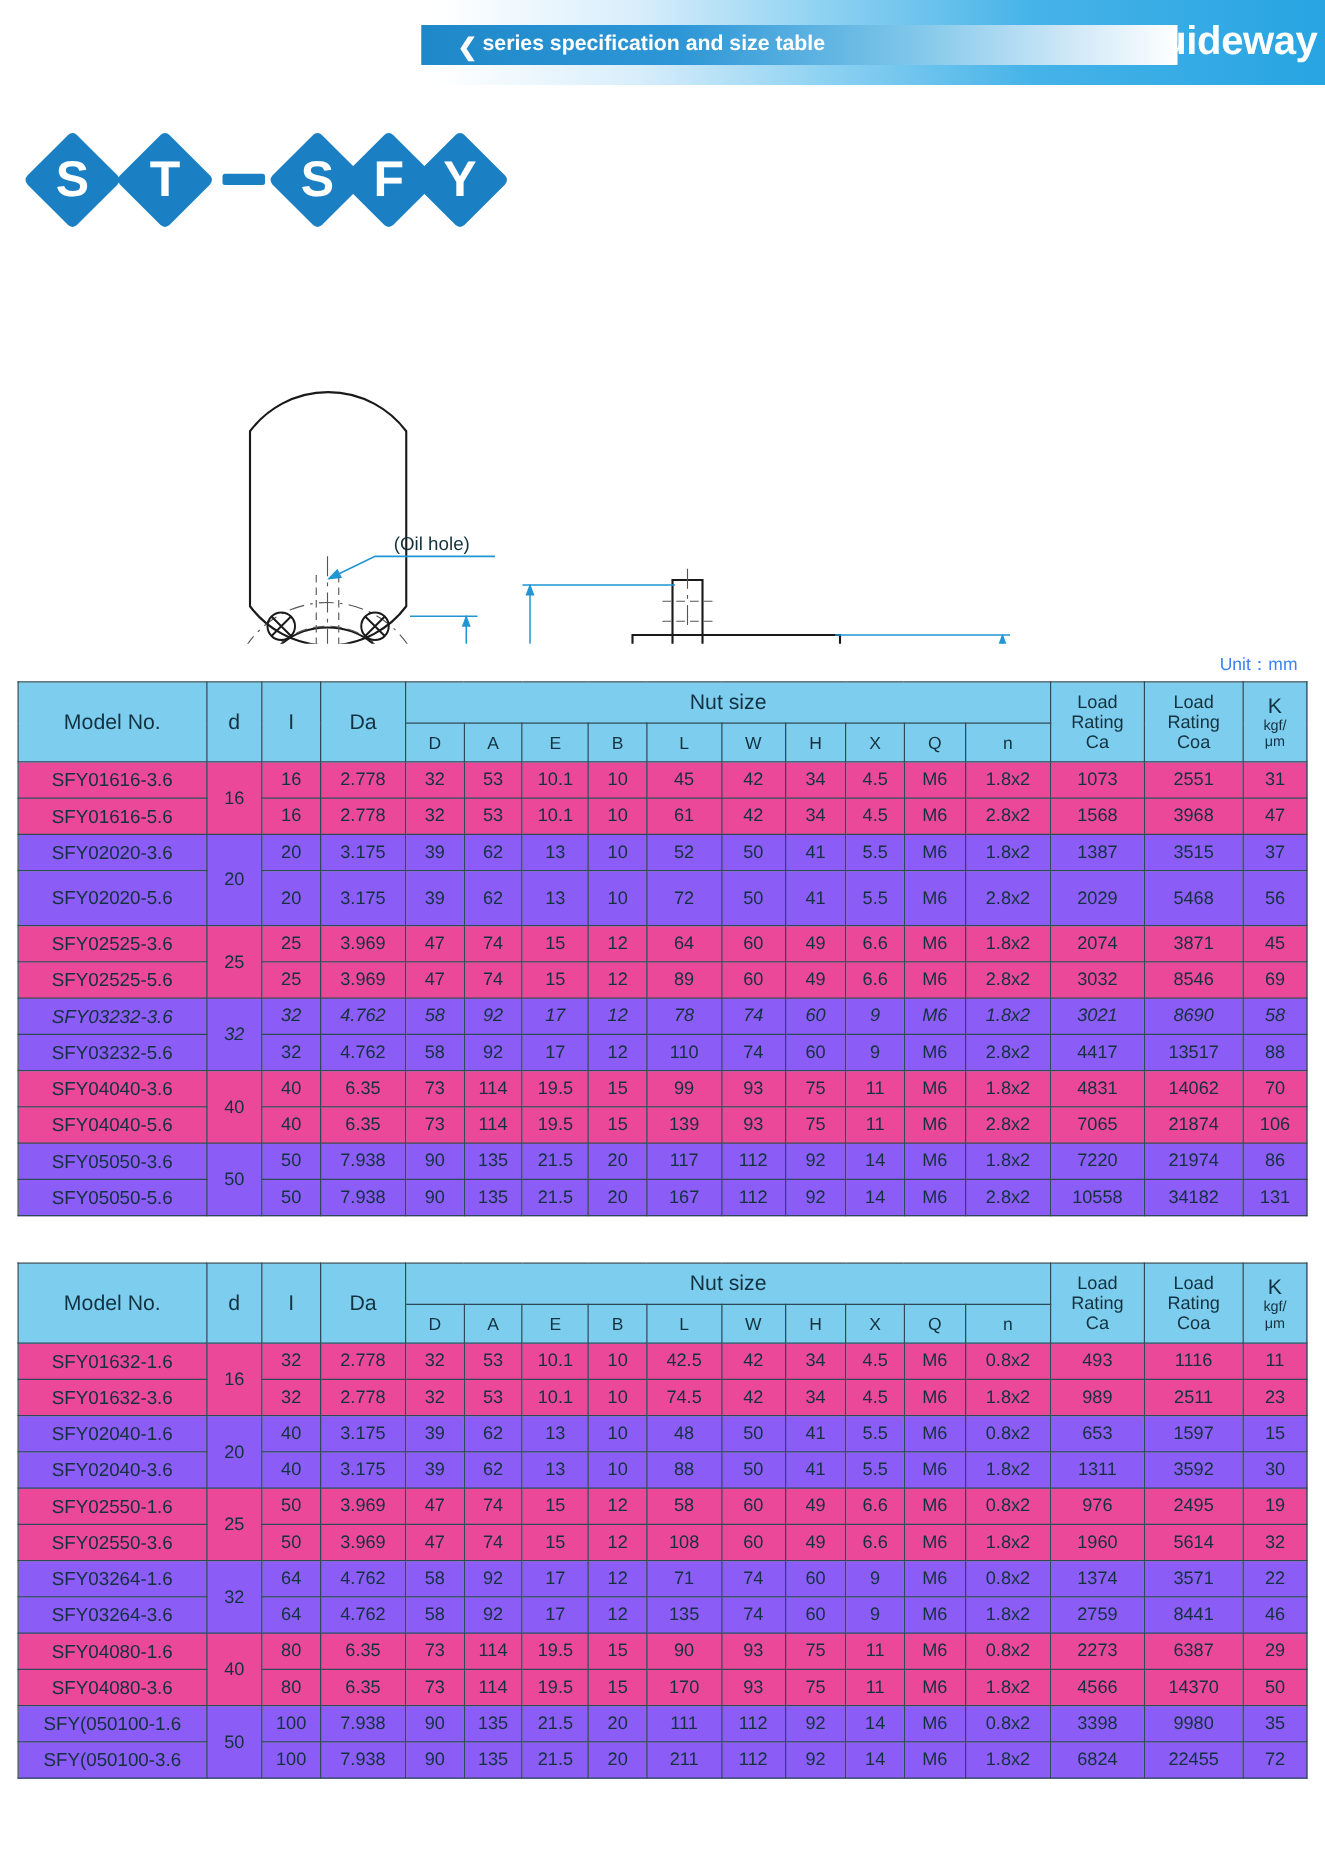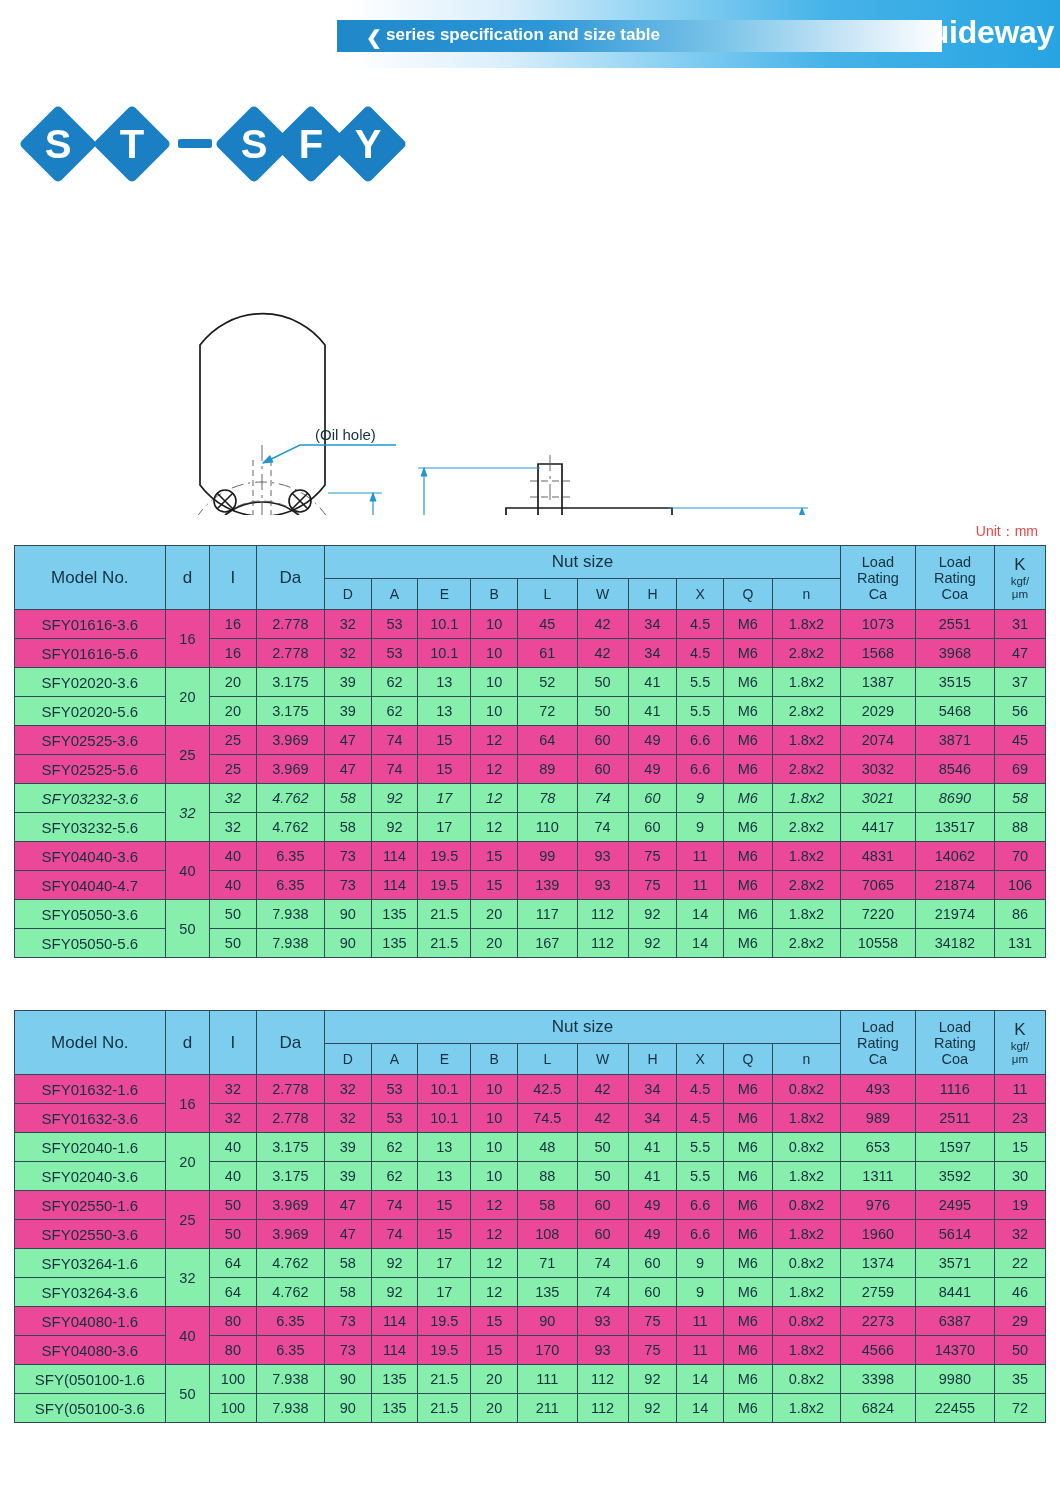--- a/index.html
+++ b/index.html
@@ -47,38 +47,38 @@
     position:absolute;left:386px;top:25px;height:22px;
     color:#ffffff;font-size:17px;font-weight:bold;white-space:nowrap;
   }
   .chev{
     position:absolute;left:366px;top:26px;color:#ffffff;font-size:19px;font-weight:bold;
   }
 
   
   .drawing{position:absolute;left:0;top:205px;width:1060px;height:310px;}
   .unit-label{
-    position:absolute;right:22px;top:523px;font-size:14px;color:#ef4444;
+    position:absolute;right:22px;top:523px;font-size:14px;color:#3b82f6;
   }
 
   
   table.spec{
     position:absolute;border-collapse:collapse;
     font-size:14.5px;color:#13323f;
   }
   table.spec td,table.spec th{
     border:1.4px solid #2e4a57;
     text-align:center;vertical-align:middle;
     padding:0;font-weight:normal;
   }
   .hdr{background:#7dcdef;}
   .hdr-big{font-size:17px;}
   .hdr-sub{font-size:14px;}
   .rw-a{background:#ec4899;}
-  .rw-b{background:#86efac;}
+  .rw-b{background:#8b5cf6;}
   .model-cell{text-align:left;padding-left:7px;font-size:15px;white-space:nowrap;overflow:visible;}
   .k-unit{font-size:11.5px;line-height:1.05;}
   .k-main{font-size:17px;}
 </style>
 </head>
 <body>
 
 <div class="banner">
   <div class="banner-title">Precision linear guideway</div>
 </div>
@@ -329,21 +329,21 @@
         <td>52</td>
         <td>50</td>
         <td>41</td>
         <td>5.5</td>
         <td>M6</td>
         <td>1.8x2</td>
         <td>1387</td>
         <td>3515</td>
         <td>37</td>
       </tr>
-      <tr class="rw-b" style="height: 29px;">
+      <tr class="rw-b" style="height: 44px;">
         <td class="model-cell">SFY02020-5.6</td>
         <td>20</td>
         <td>3.175</td>
         <td>39</td>
         <td>62</td>
         <td>13</td>
         <td>10</td>
         <td>72</td>
         <td>50</td>
         <td>41</td>
@@ -441,21 +441,21 @@
         <td>93</td>
         <td>75</td>
         <td>11</td>
         <td>M6</td>
         <td>1.8x2</td>
         <td>4831</td>
         <td>14062</td>
         <td>70</td>
       </tr>
       <tr class="rw-a" style="height: 29px;">
-        <td class="model-cell">SFY04040-4.7</td>
+        <td class="model-cell">SFY04040-5.6</td>
         <td>40</td>
         <td>6.35</td>
         <td>73</td>
         <td>114</td>
         <td>19.5</td>
         <td>15</td>
         <td>139</td>
         <td>93</td>
         <td>75</td>
         <td>11</td>

